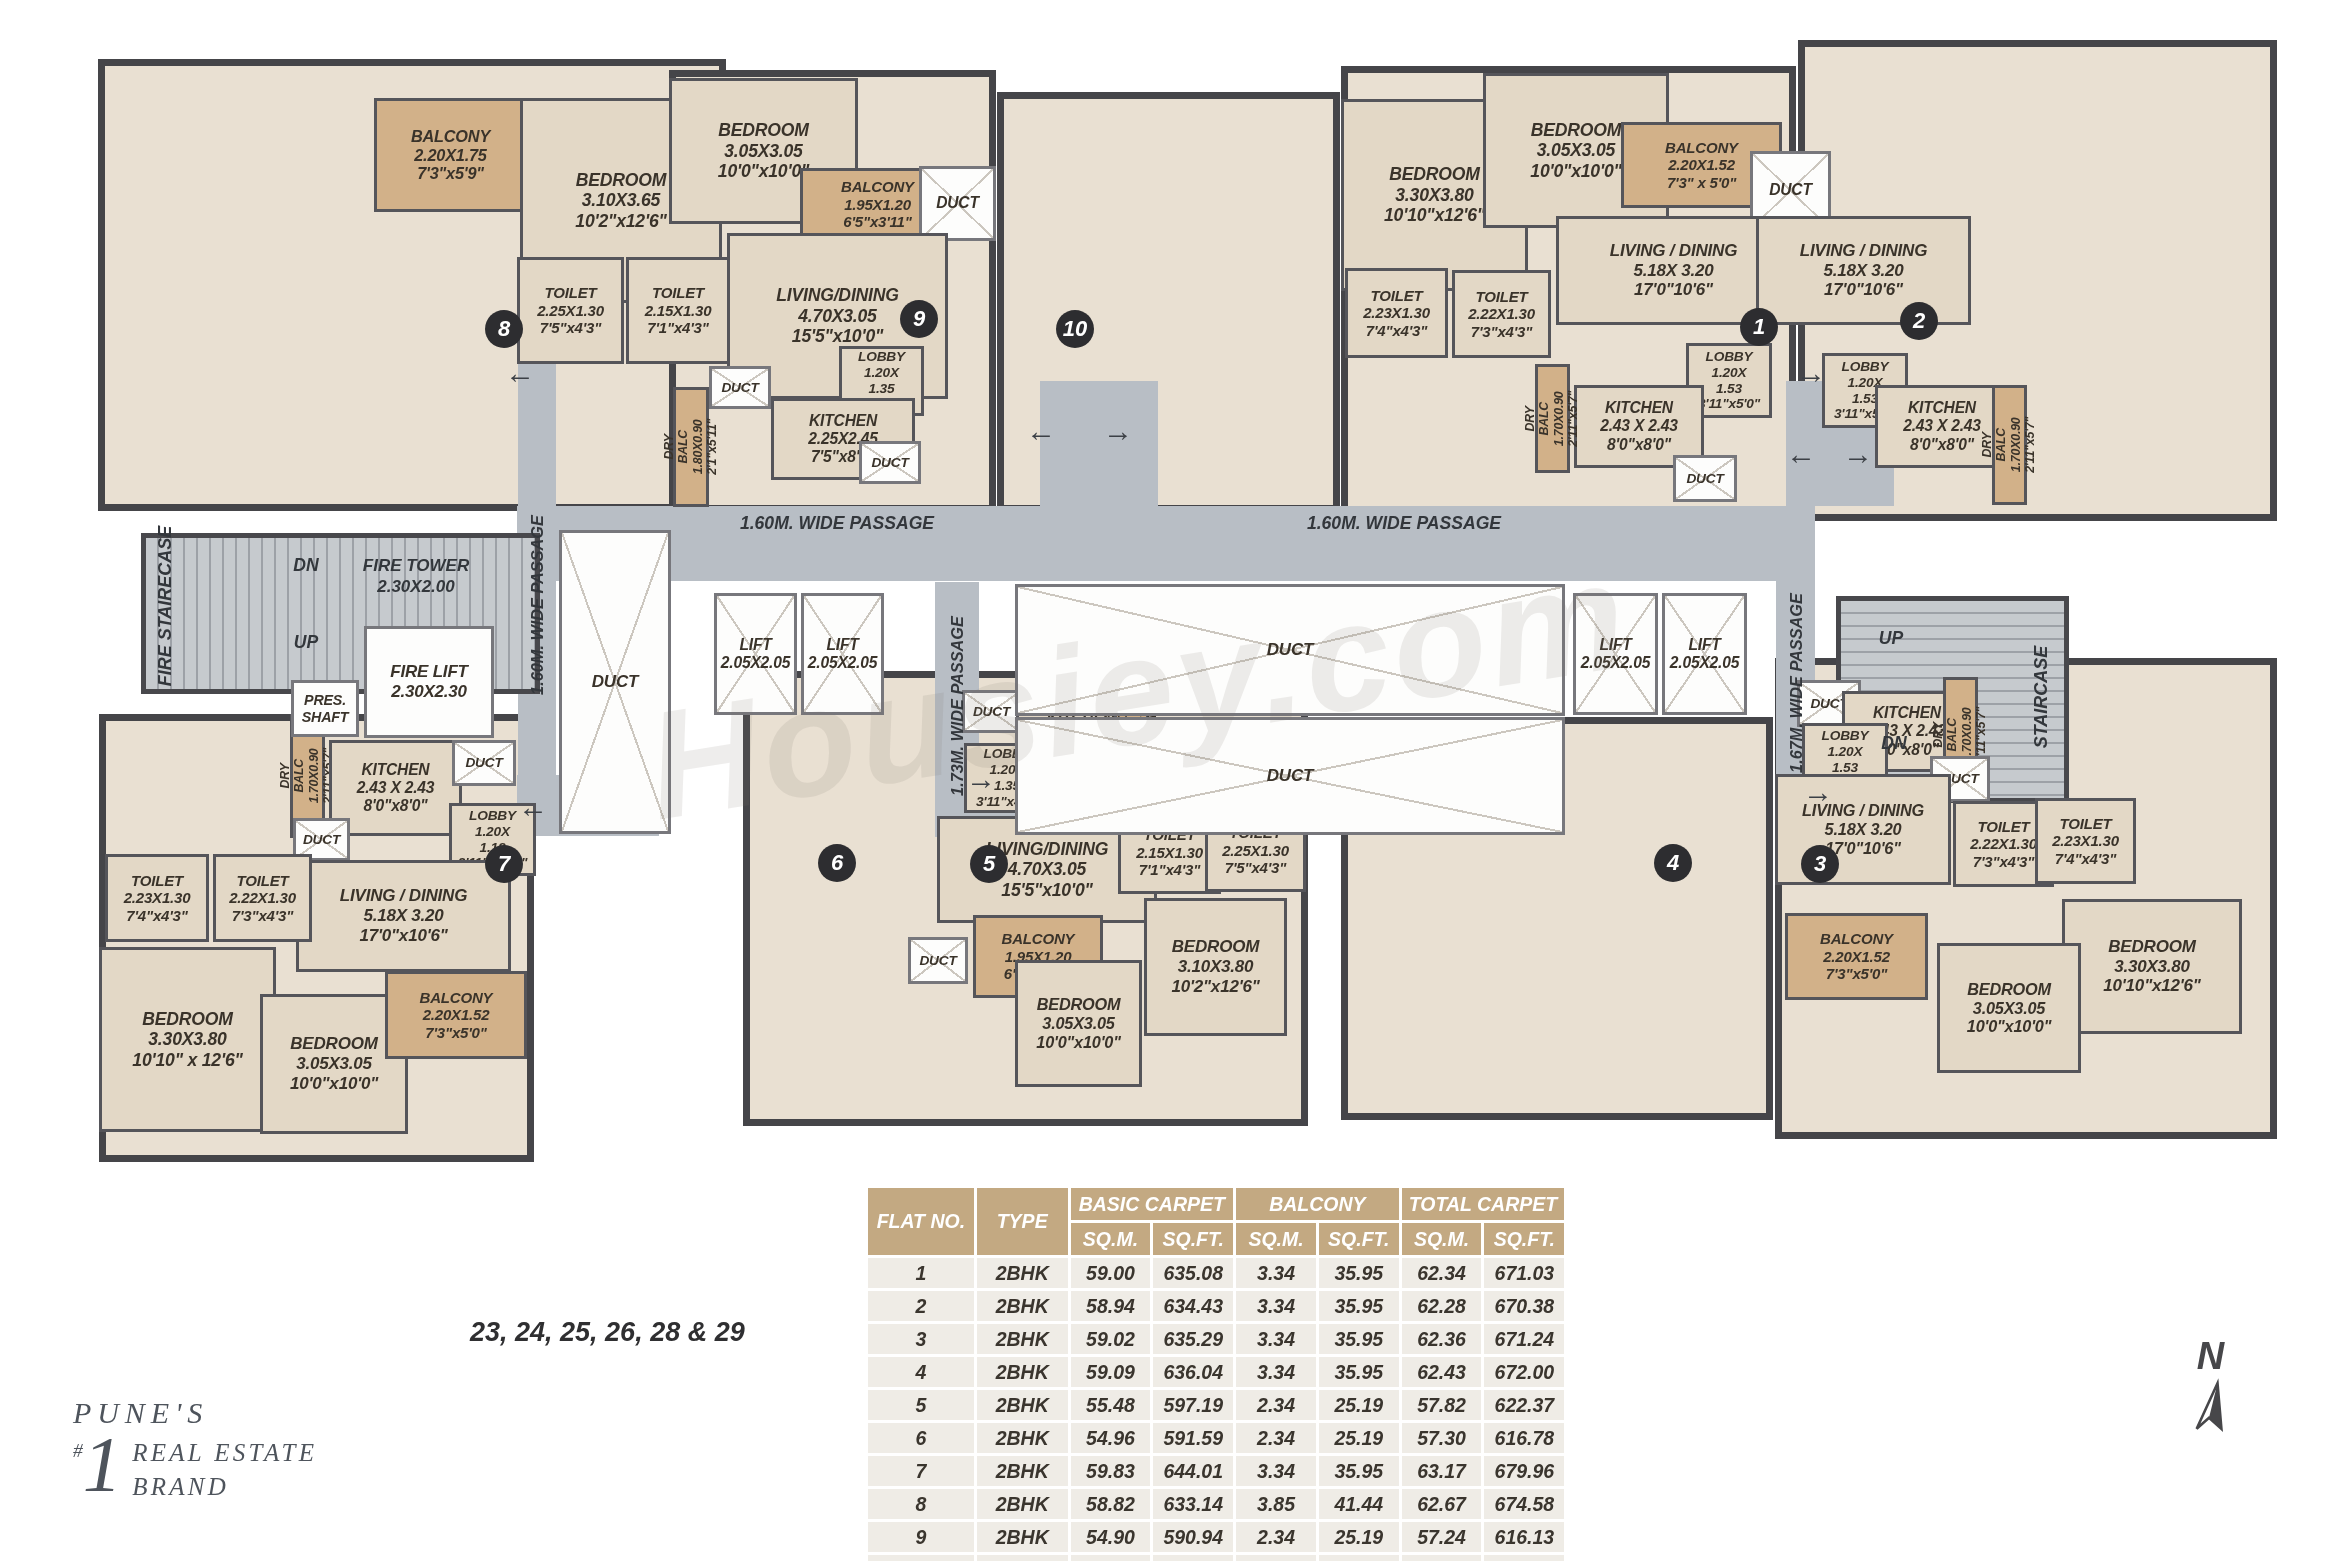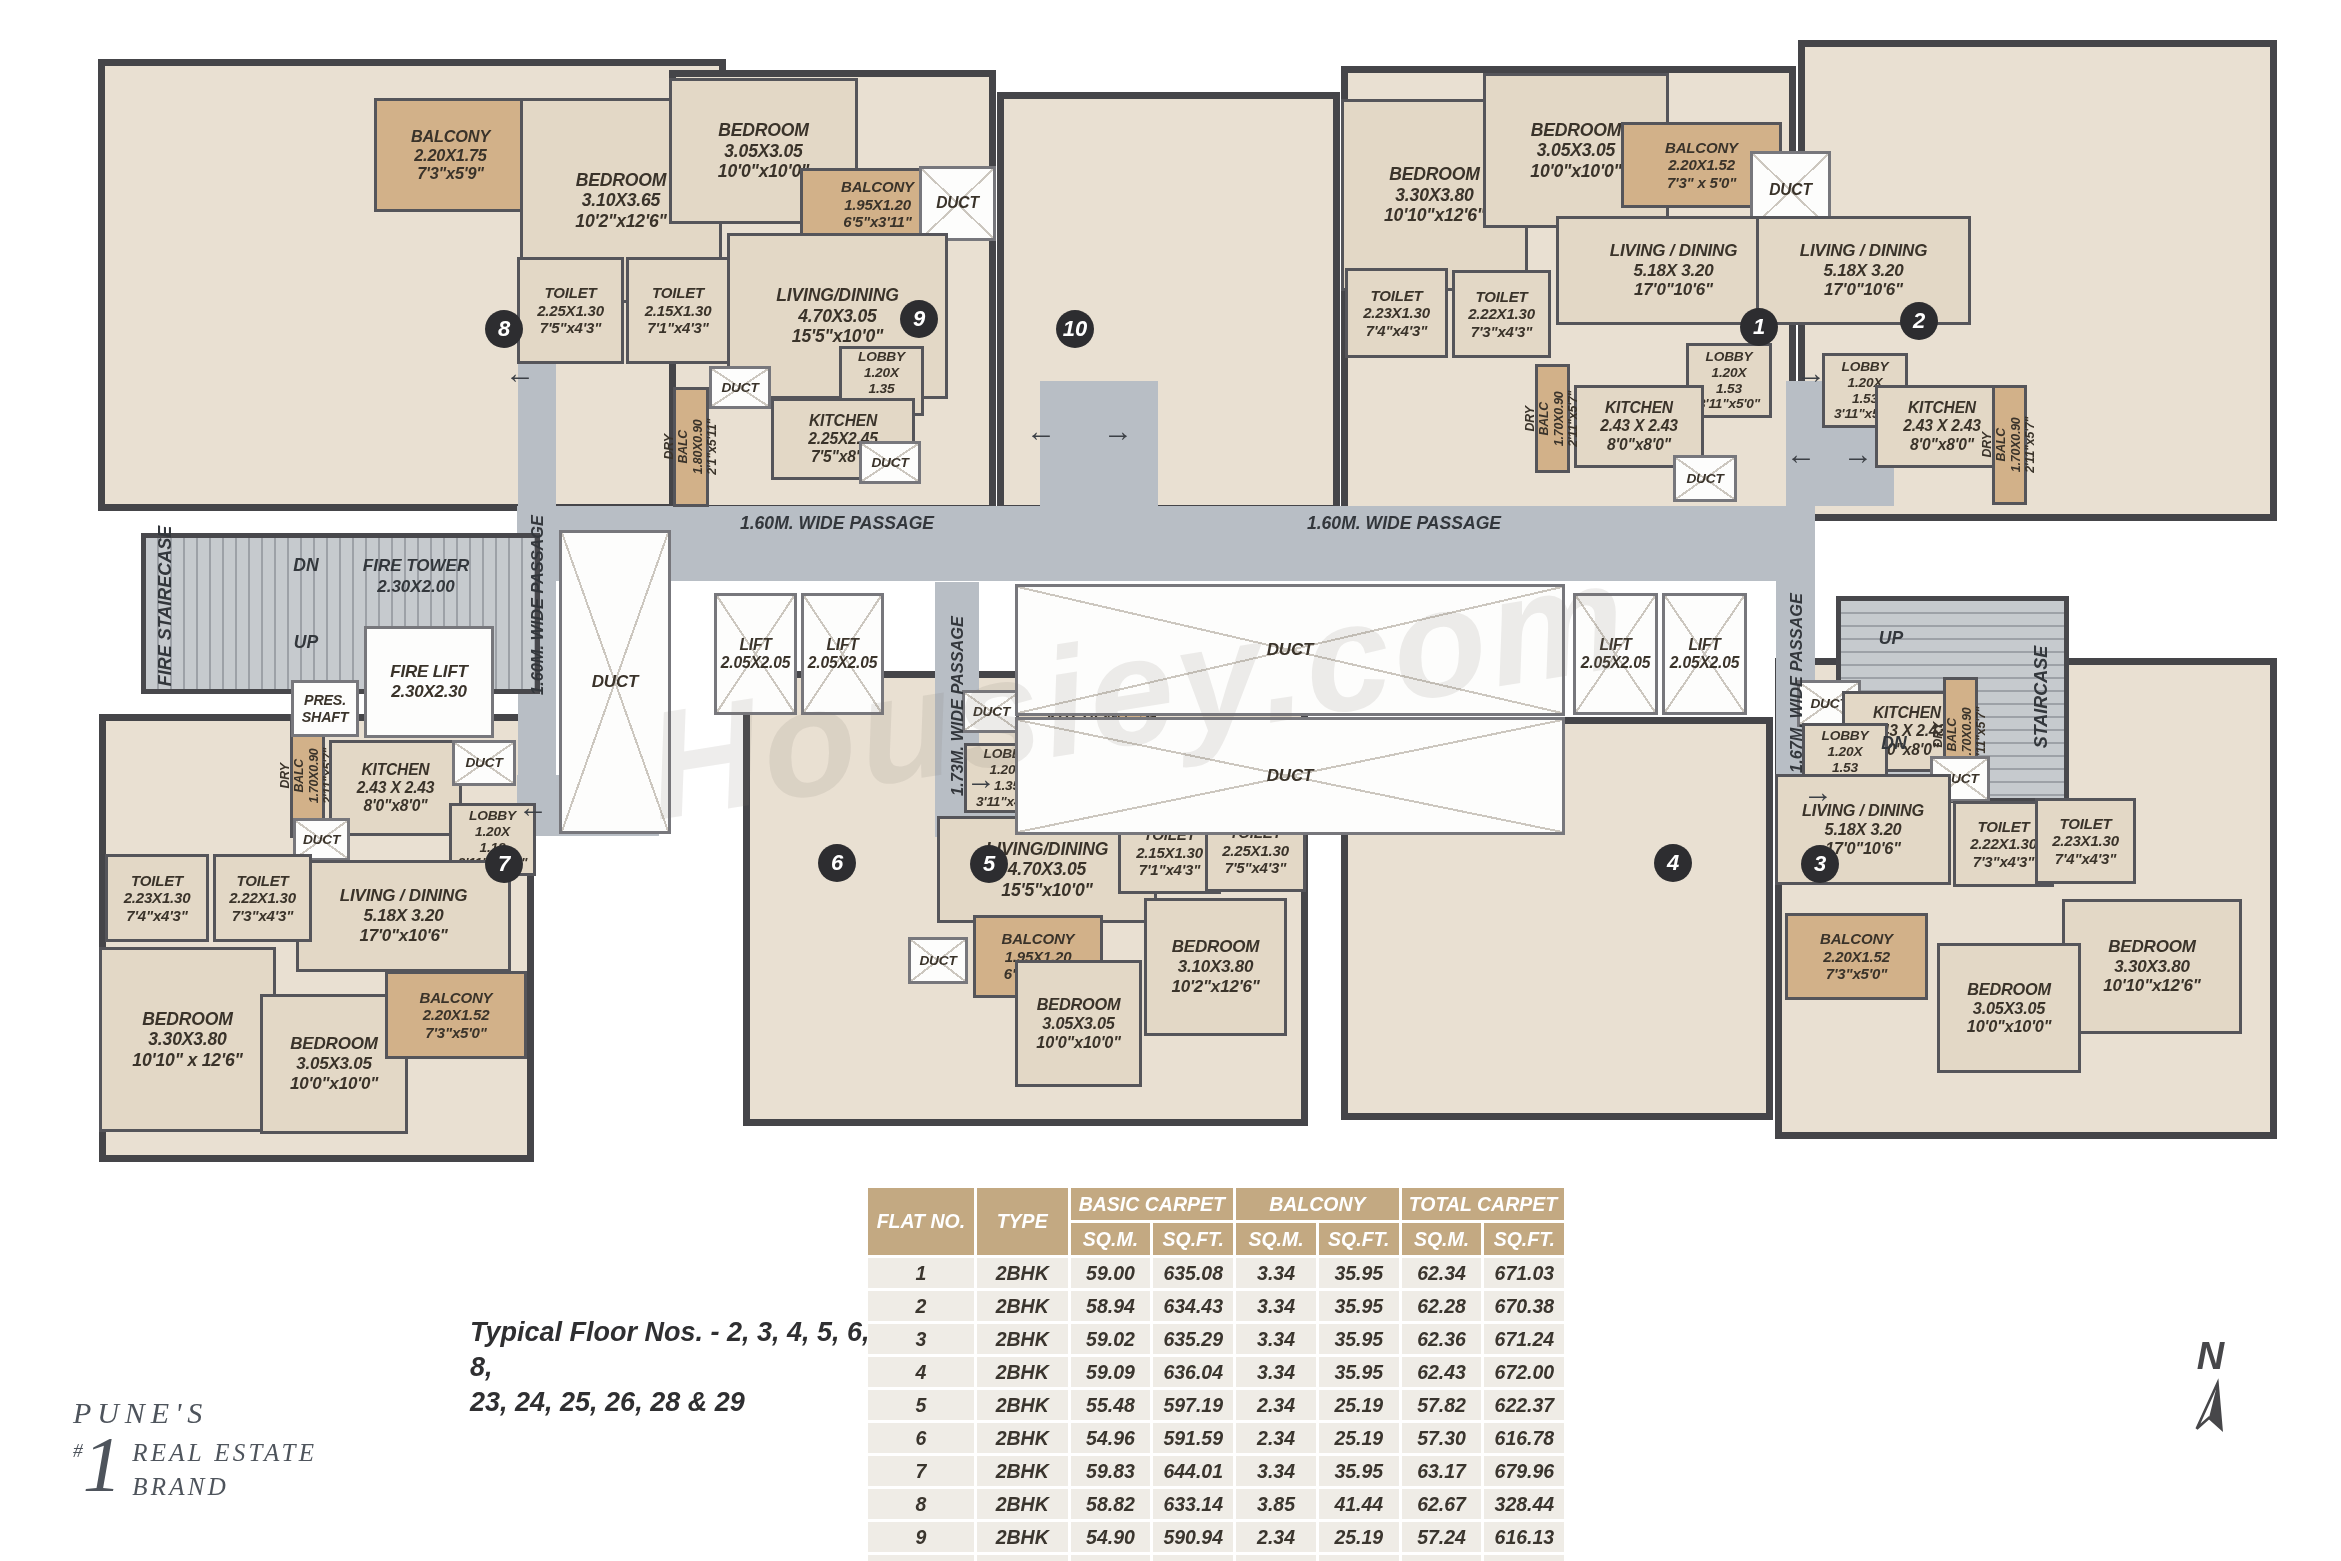--- a/index.html
+++ b/index.html
@@ -602,21 +602,20 @@
       <div class="arrow" style="left: 1858px; top: 454px;">→</div>
       <div class="arrow" style="left: 533px; top: 807px;">←</div>
       <div class="arrow" style="left: 981px; top: 779px;">→</div>
       <div class="arrow" style="left: 1818px; top: 792px;">→</div>
     </div>
 
   <div class="watermark">Housiey.com</div>
 
   <div class="tower-info">
     <div class="tower-floors">
-      <div>Typical Floor Nos. - 2, 3, 4, 5, 6, 8,</div>
       <div>23, 24, 25, 26, 28 &amp; 29</div>
     </div>
   </div>
 
   <table class="areatable">
     <thead>
       <tr>
         <th class="c1" rowspan="2">FLAT NO.</th>
         <th class="c2" rowspan="2">TYPE</th>
         <th colspan="2">BASIC CARPET</th>
@@ -704,21 +703,21 @@
           <td>679.96</td>
         </tr>
         <tr>
           <td>8</td>
           <td>2BHK</td>
           <td>58.82</td>
           <td>633.14</td>
           <td>3.85</td>
           <td>41.44</td>
           <td>62.67</td>
-          <td>328.44</td>
+          <td>674.58</td>
         </tr>
         <tr>
           <td>9</td>
           <td>2BHK</td>
           <td>54.90</td>
           <td>590.94</td>
           <td>2.34</td>
           <td>25.19</td>
           <td>57.24</td>
           <td>616.13</td>

